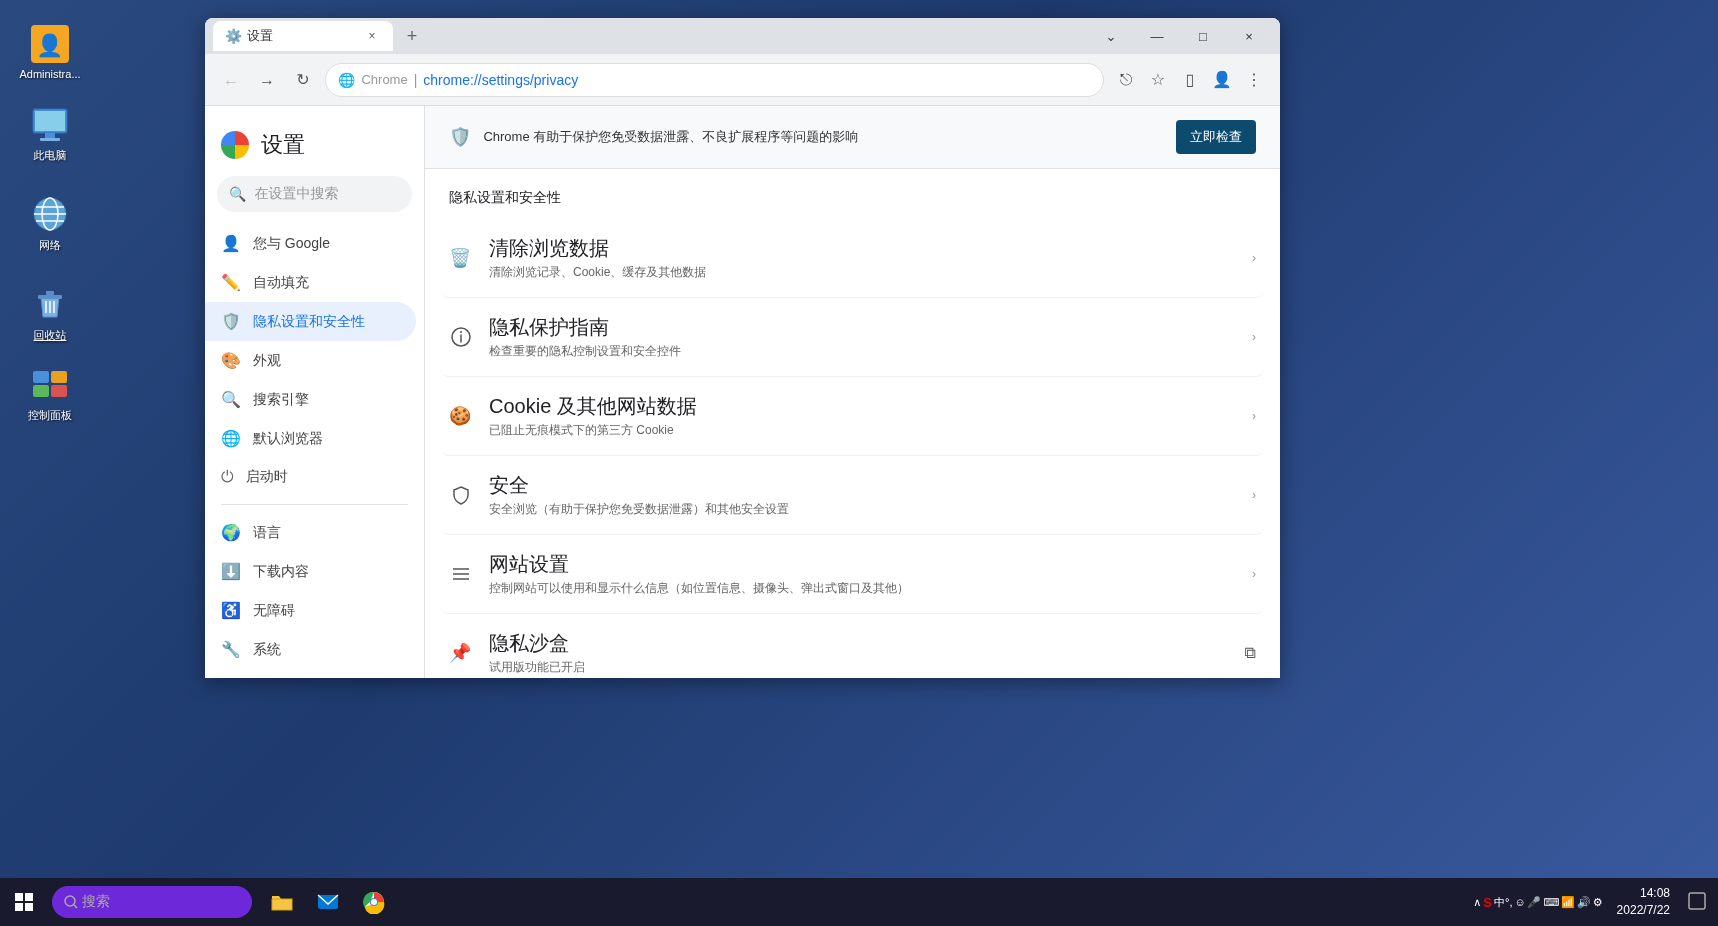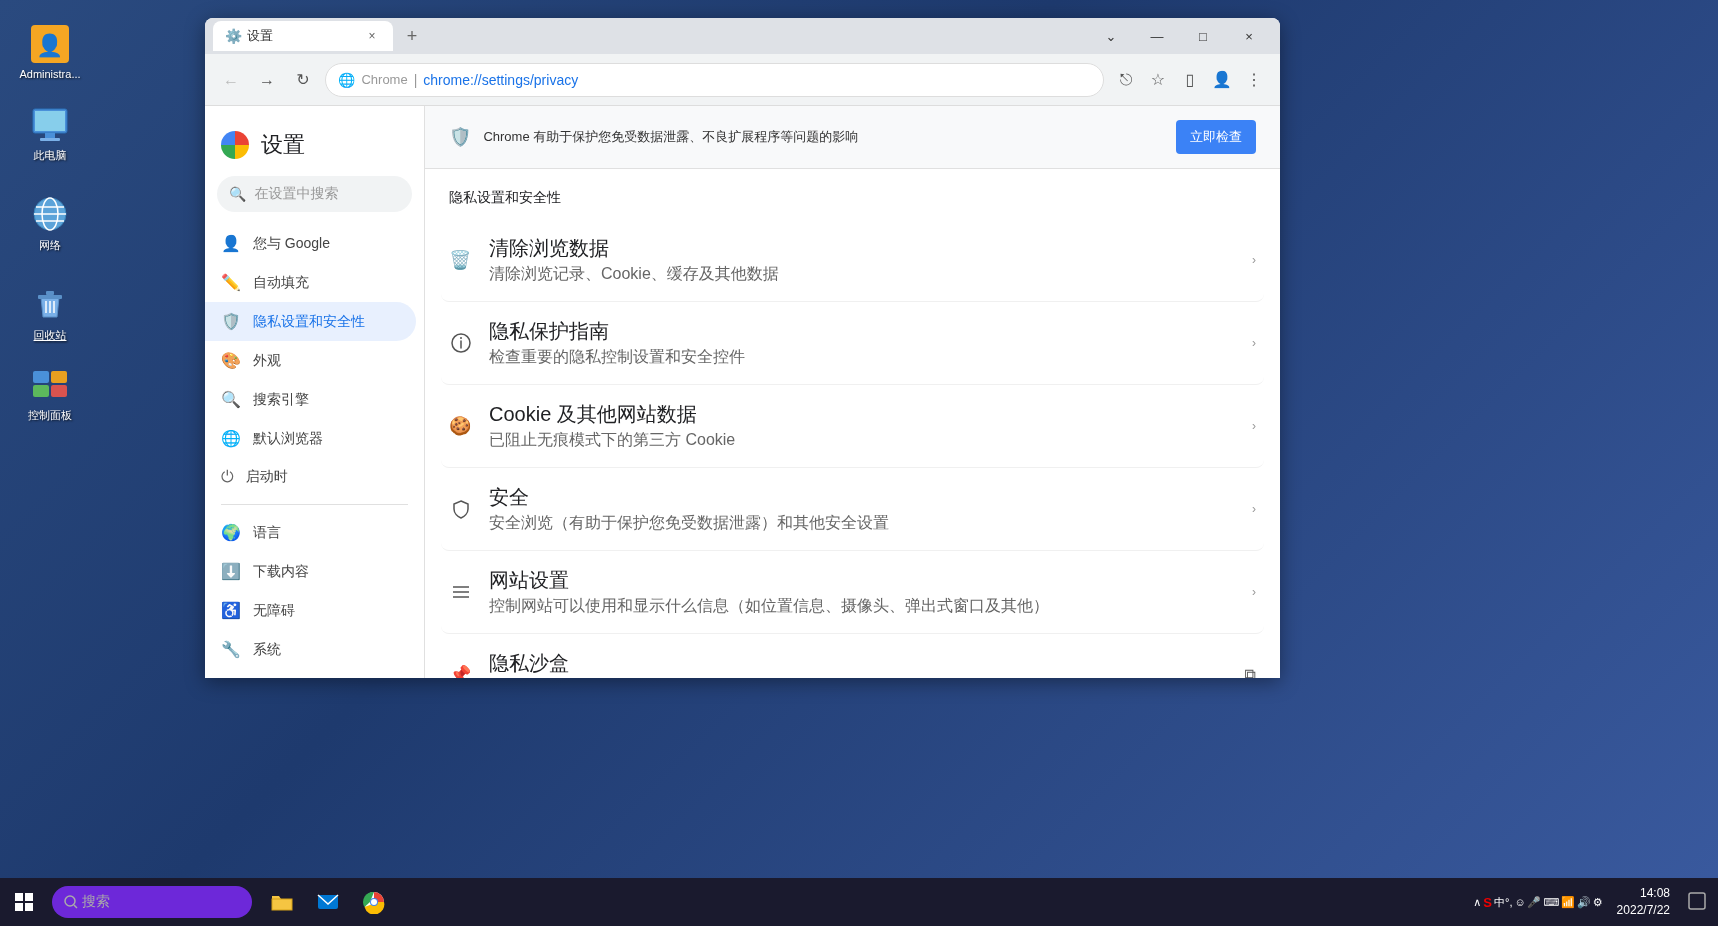--- a/index.html
+++ b/index.html
@@ -341,21 +341,21 @@
       background: #f8f9fa;
       border-bottom: 1px solid #e0e0e0;
       padding: 14px 24px;
       display: flex;
       align-items: center;
       gap: 12px;
     }
     .safety-icon { font-size: 18px; color: #1a73e8; }
     .safety-text { flex: 1; font-size: 13px; color: #333; }
     .safety-btn {
-      background: #3b82f6;
+      background: #0c4a6e;
       color: white;
       border: none;
       border-radius: 4px;
       padding: 8px 14px;
       font-size: 13px;
       cursor: pointer;
       white-space: nowrap;
     }
 
     
@@ -389,21 +389,21 @@
       color: #555;
       flex-shrink: 0;
     }
     .settings-item-text { flex: 1; }
     .settings-item-title {
       font-size: 20px;
       color: #202124;
       font-weight: 500;
     }
     .settings-item-desc {
-      font-size: 16px;
+      font-size: 12px;
       color: #666;
       margin-top: 2px;
     }
     .settings-item-arrow {
       font-size: 12px;
       color: #999;
     }
     .settings-item-ext {
       font-size: 16px;
       color: #555;

